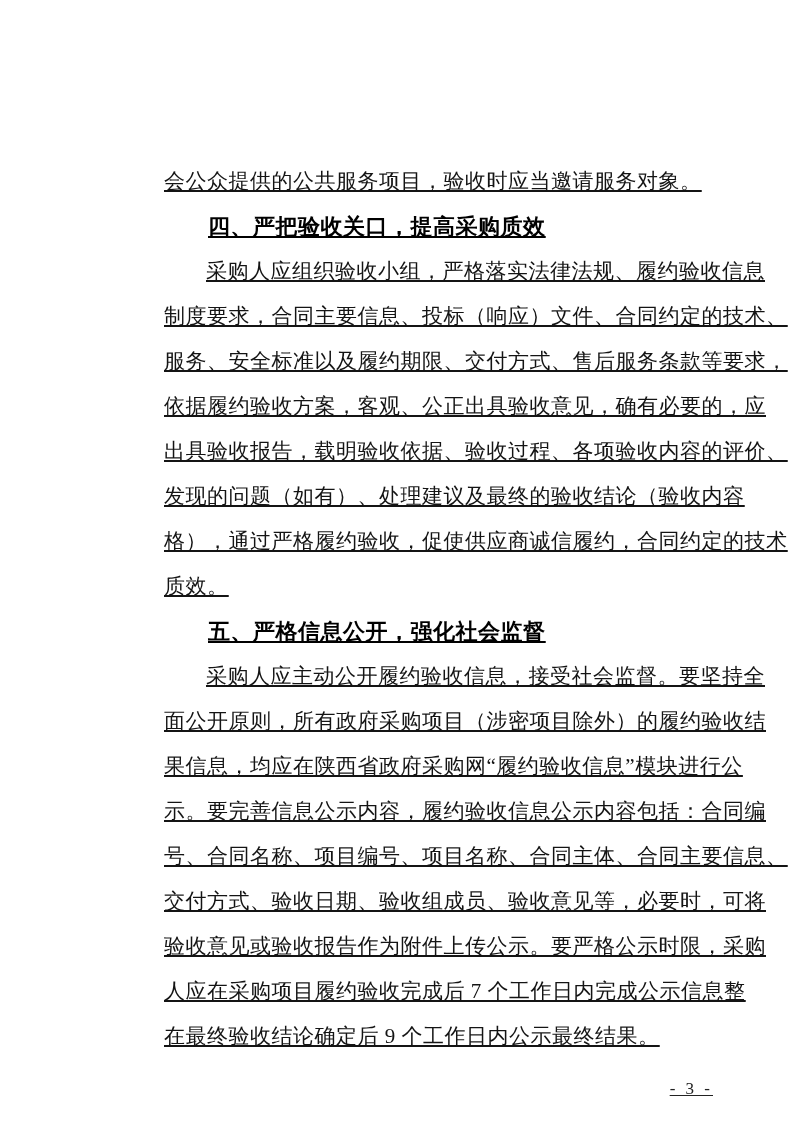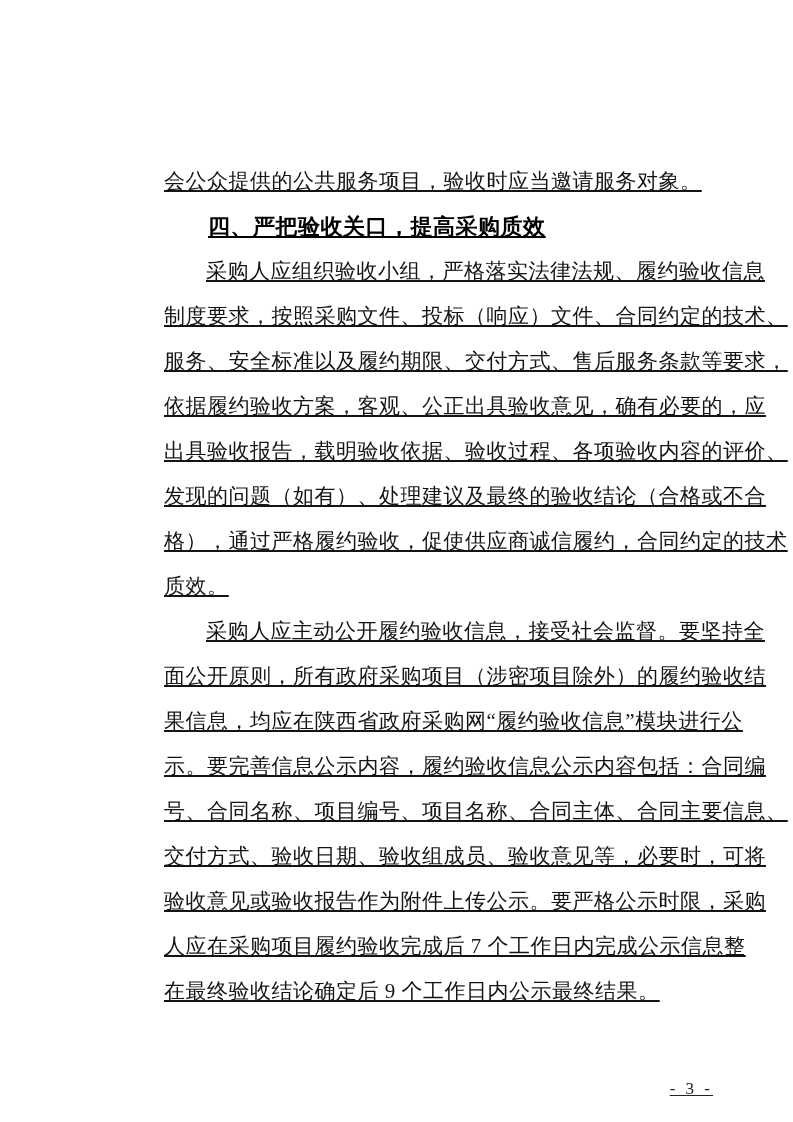--- a/index.html
+++ b/index.html
@@ -62,28 +62,29 @@
 </head>
 <body>
 
 <div class="page">
   <div class="content">
 
     <div class="line lastline">会公众提供的公共服务项目，验收时应当邀请服务对象。</div>
 
     <div class="line heading indent">四、严把验收关口，提高采购质效</div>
     <div class="line indent">采购人应组织验收小组，严格落实法律法规、履约验收信息</div>
-    <div class="line">制度要求，按照采购文件、投标（响应）文件、合同约定的技术、</div>
+    <div class="line">制度要求，合同主要信息、投标（响应）文件、合同约定的技术、</div>
     <div class="line">服务、安全标准以及履约期限、交付方式、售后服务条款等要求，</div>
     <div class="line">依据履约验收方案，客观、公正出具验收意见，确有必要的，应</div>
     <div class="line">出具验收报告，载明验收依据、验收过程、各项验收内容的评价、</div>
-    <div class="line">发现的问题（如有）、处理建议及最终的验收结论（合格或不合</div>
+    <div class="line">发现的问题（如有）、处理建议及最终的验收结论（验收内容</div>
     <div class="line">格），通过严格履约验收，促使供应商诚信履约，合同约定的技术</div>
     <div class="line lastline">质效。</div>
 
+    <div class="line heading indent">五、严格信息公开，强化社会监督</div>
     <div class="line indent">采购人应主动公开履约验收信息，接受社会监督。要坚持全</div>
     <div class="line">面公开原则，所有政府采购项目（涉密项目除外）的履约验收结</div>
     <div class="line">果信息，均应在陕西省政府采购网“履约验收信息”模块进行公</div>
     <div class="line">示。要完善信息公示内容，履约验收信息公示内容包括：合同编</div>
     <div class="line">号、合同名称、项目编号、项目名称、合同主体、合同主要信息、</div>
     <div class="line">交付方式、验收日期、验收组成员、验收意见等，必要时，可将</div>
     <div class="line">验收意见或验收报告作为附件上传公示。要严格公示时限，采购</div>
     <div class="line">人应在采购项目履约验收完成后 7 个工作日内完成公示信息整</div>
     <div class="line lastline">在最终验收结论确定后 9 个工作日内公示最终结果。</div>
 

